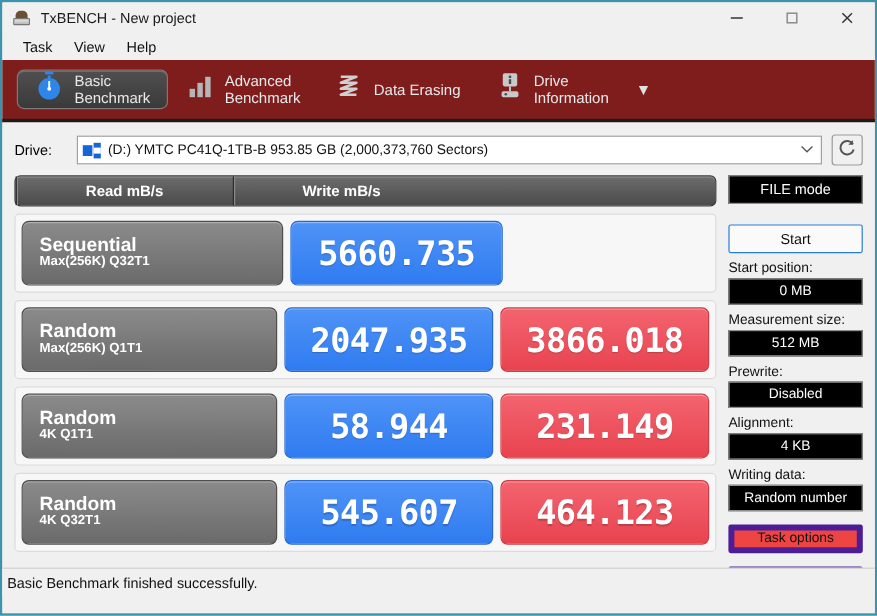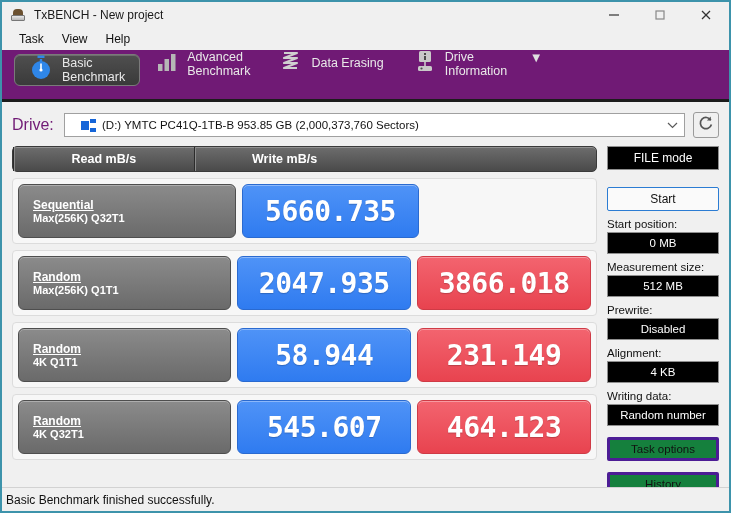--- a/index.html
+++ b/index.html
@@ -69,23 +69,23 @@
   }
   .menu-item {
     font-size: 12px;
     color: #111;
     padding: 2px 9px;
   }
 
   
   .tabstrip {
     height: 52px;
-    background: #701a75;
-    display: flex;
-    align-items: flex-start;
+    background: #7f1d1d;
+    display: flex;
+    align-items: center;
     flex: 0 0 auto;
     border-bottom: 3px solid #1c1c1c;
     position: relative;
   }
   .tab {
     display: flex;
     align-items: center;
     gap: 9px;
     padding: 0 14px;
     color: #e9e9e9;
@@ -126,32 +126,32 @@
     background: #f0f0f0;
     padding: 0;
   }
   .driverow {
     display: flex;
     align-items: center;
     padding: 10px 10px 0 10px;
     gap: 8px;
   }
   .drive-label {
-    font-size: 16px;
-    color: #701a75;
+    font-size: 12px;
+    color: #000000;
     width: 44px;
   }
   .drive-combo {
     flex: 1 1 auto;
     height: 24px;
     background: #ffffff;
     border: 1px solid #a0a0a0;
     display: flex;
     align-items: center;
-    padding: 0 16px;
+    padding: 0 4px;
     font-size: 11.5px;
     color: #111;
     position: relative;
   }
   .drive-glyph {
     width: 16px; height: 13px;
     margin-right: 5px;
     position: relative; flex: 0 0 auto;
   }
   .drive-glyph i {
@@ -220,21 +220,21 @@
     border-radius: 6px;
     background: linear-gradient(#8b8b8b,#6a6a6a);
     border: 1px solid #4e4e4e;
     box-shadow: inset 0 1px 0 rgba(255,255,255,.3);
     display: flex;
     flex-direction: column;
     justify-content: center;
     padding-left: 14px;
     color: #fff;
   }
-  .task-l1 { font-size: 12px; font-weight: bold; line-height: 14px; text-decoration: underline; }
+  .task-l1 { font-size: 16px; font-weight: bold; line-height: 14px; }
   .task-l2 { font-size: 11px; font-weight: bold; line-height: 13px; }
 
   .val-cell {
     width: 31%;
     border-radius: 6px;
     display: flex;
     align-items: center;
     justify-content: center;
     color: #fff;
     font-family: "DejaVu Sans Mono", monospace;
@@ -276,32 +276,32 @@
     height: 22px;
     background: #000;
     border: 1px solid #8f8f8f;
     color: #fff;
     font-size: 11.5px;
     display: flex; align-items: center; justify-content: center;
   }
   .side-btn {
     margin-top: 11px;
     height: 24px;
-    background: #15803d;
-    border: 3px solid #4c1d95;
+    background: #ef4444;
+    border: 5px solid #4c1d95;
     border-radius: 2px;
     color: #111;
     font-size: 11.5px;
     display: flex; align-items: center; justify-content: center;
   }
 
   
   .statusbar {
     position: absolute;
-    left: 0; right: 0; bottom: 0;
+    left: 0; right: 0; bottom: 14px;
     height: 24px;
     background: #f0f0f0;
     border-top: 1px solid #d2d2d2;
     display: flex;
     align-items: center;
     padding-left: 4px;
     font-size: 12px;
     color: #111;
   }
 </style>

